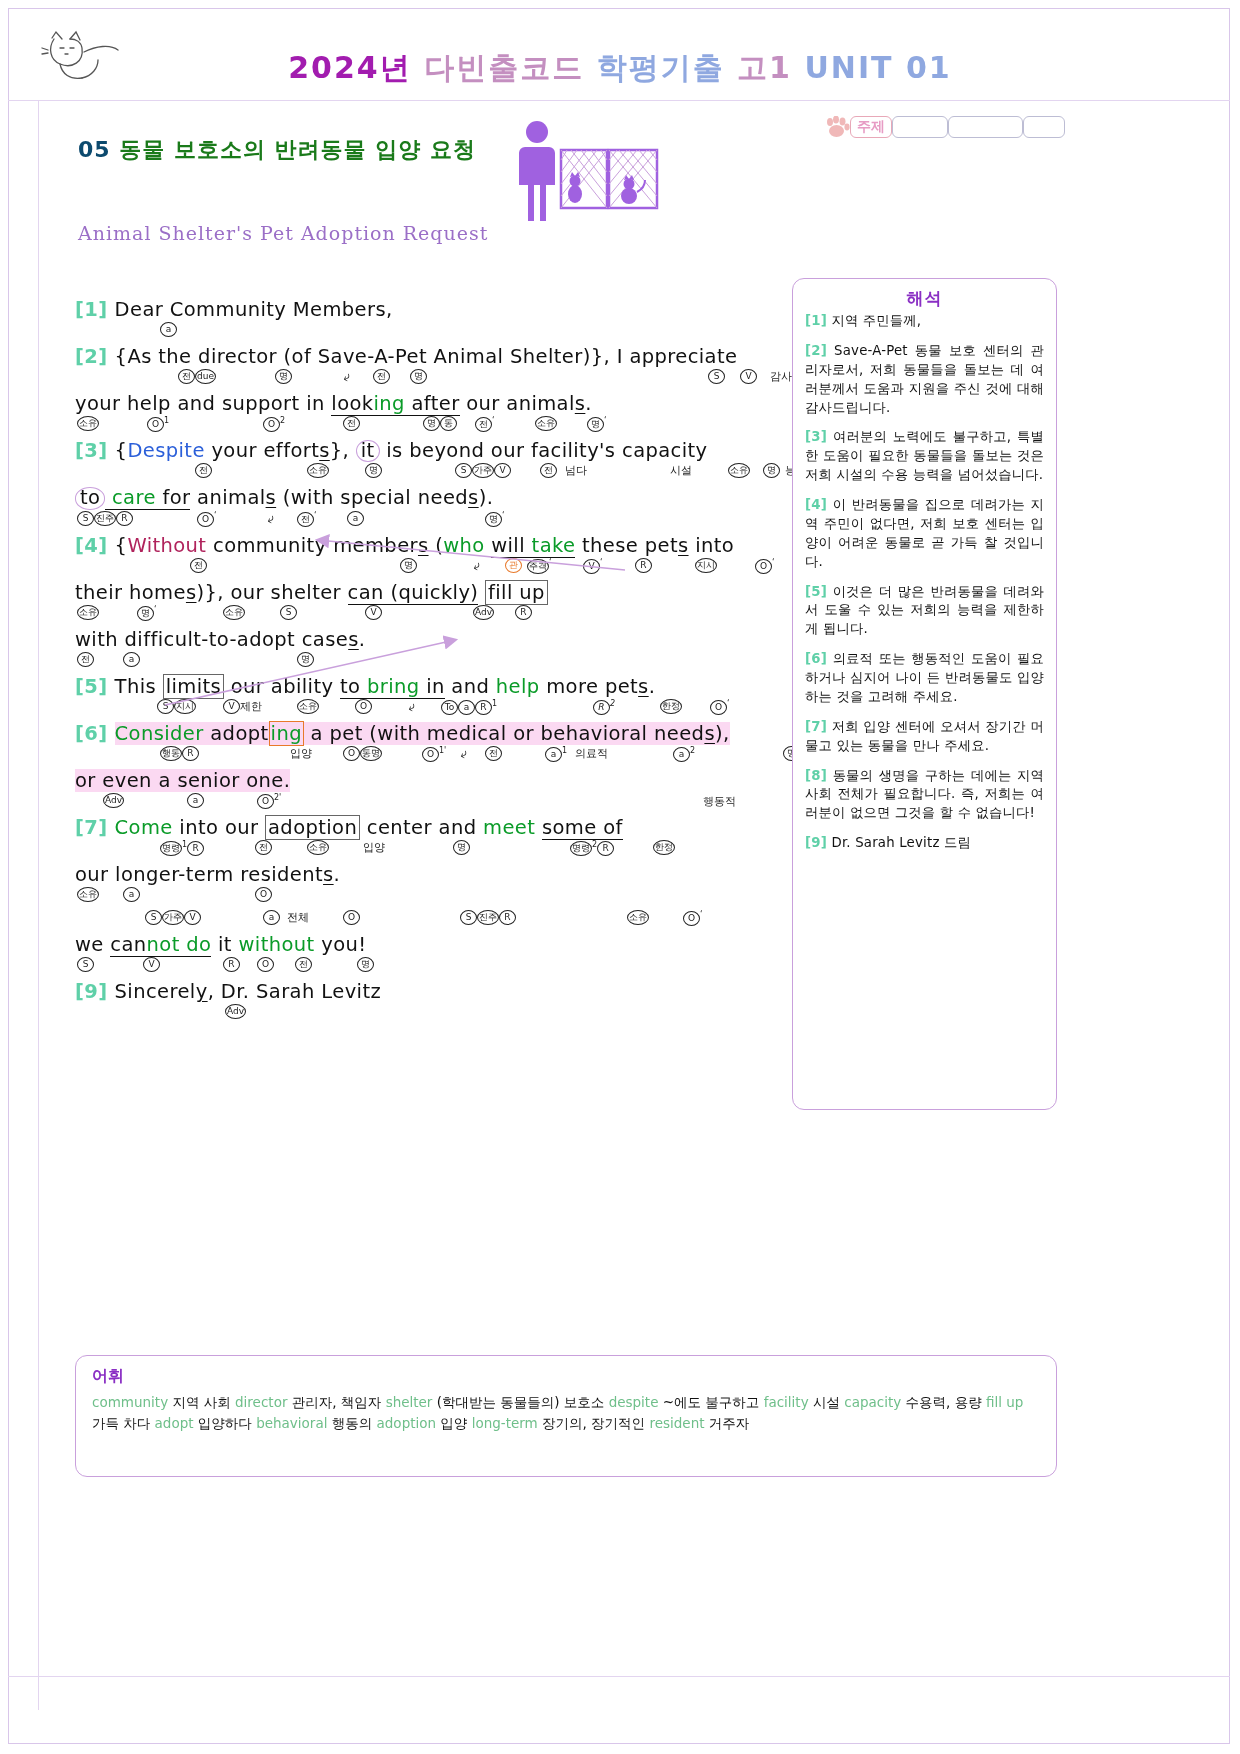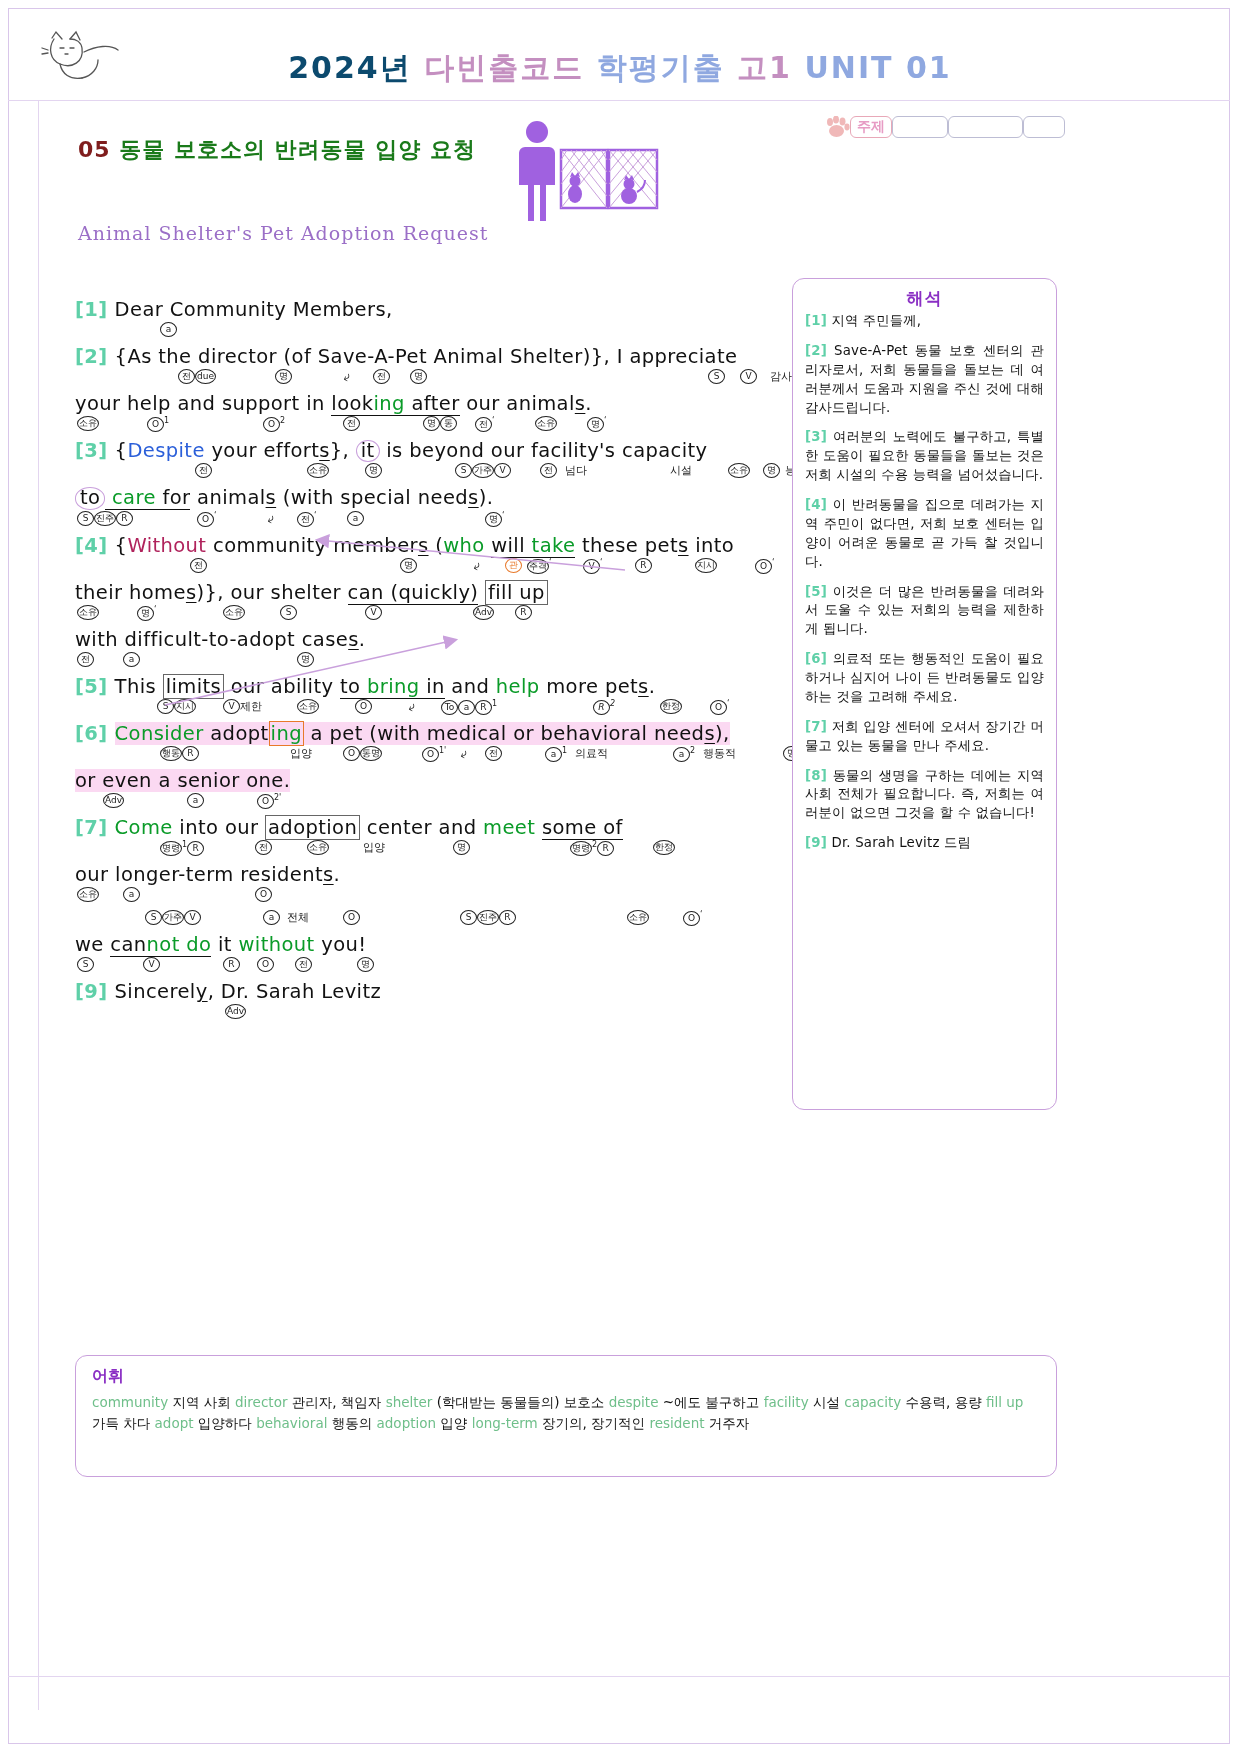--- a/index.html
+++ b/index.html
@@ -34,21 +34,21 @@
 
   
   .header-title{
     position:absolute;left:0;top:48px;width:1240px;
     text-align:center;
     font-family:"DejaVu Sans",sans-serif;
     font-size:30px;font-weight:bold;letter-spacing:2px;
     color:#8f7fc4;
     -webkit-text-stroke:0px;
   }
-  .header-title .seg-a{color:#0c4a6e;}
+  .header-title .seg-a{color:#a21caf;}
   .header-title .seg-b{color:#c48fc0;}
   .header-title .seg-c{color:#8fa8e0;}
   .header-title .seg-d{color:#c48fc0;}
   .header-title .seg-e{color:#8fa8e0;}
 
   .cat-doodle{
     position:absolute;left:40px;top:30px;width:80px;height:60px;
   }
 
   
@@ -65,21 +65,21 @@
     white-space:nowrap;
   }
   .badge.b-gray{border-color:#bdbdd4;color:#ffffff;}
 
   
   .num-title{
     position:absolute;left:78px;top:135px;
     font-size:22px;font-weight:bold;
     color:#1a7a1a;letter-spacing:1px;
   }
-  .num-title .nb{color:#7f1d1d;}
+  .num-title .nb{color:#0c4a6e;}
   .eng-subtitle{
     position:absolute;left:78px;top:222px;
     font-family:"DejaVu Serif","Liberation Serif",serif;
     font-size:19px;color:#9b6fc7;letter-spacing:1px;
   }
   
   .illus{position:absolute;left:505px;top:118px;width:170px;height:105px;}
 
   
   .body-wrap{
@@ -327,21 +327,21 @@
       <div class="aline">
         <span class="ann" style="left: 85px;"><span class="cir">행동</span><span class="cir">R</span></span>
         <span class="ann" style="left: 215px;"><span class="kor">입양</span></span>
         <span class="ann" style="left: 268px;"><span class="cir">O</span><span class="cir">동명</span></span>
         <span class="ann" style="left: 335px; margin-left: 12px;"><span class="cir">O</span><span class="sup">1'</span></span>
         <span class="ann" style="left: 385px;"><span class="hook">⤶</span></span>
         <span class="ann" style="left: 410px;"><span class="cir">전</span></span>
         <span class="ann" style="left: 470px;"><span class="cir">a</span><span class="sup">1</span></span>
         <span class="ann" style="left: 500px;"><span class="kor">의료적</span></span>
         <span class="ann" style="left: 598px;"><span class="cir">a</span><span class="sup">2</span></span>
-        <span class="ann" style="left: 628px;"><span class="kor">행동적</span></span>
+        <span class="ann" style="left: 628px; margin-top: 48px;"><span class="kor">행동적</span></span>
         <span class="ann" style="left: 708px;"><span class="cir">명</span></span>
       </div>
       <div class="eline"><span class="hl">or even a senior one.</span></div>
       <div class="aline">
         <span class="ann" style="left: 28px;"><span class="cir">Adv</span></span>
         <span class="ann" style="left: 112px;"><span class="cir">a</span></span>
         <span class="ann" style="left: 182px;"><span class="cir">O</span><span class="sup">2'</span></span>
       </div>
     </div>
     <div class="sent">

